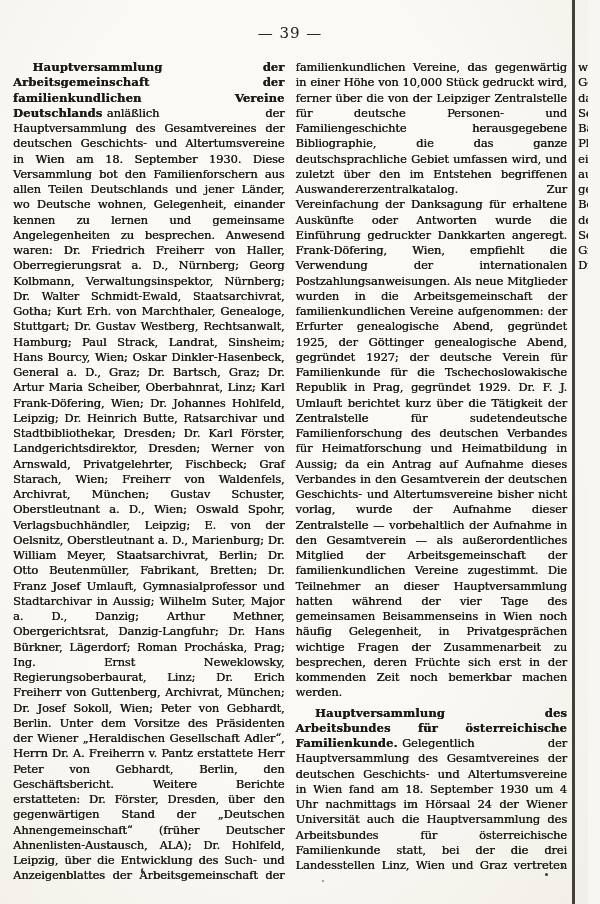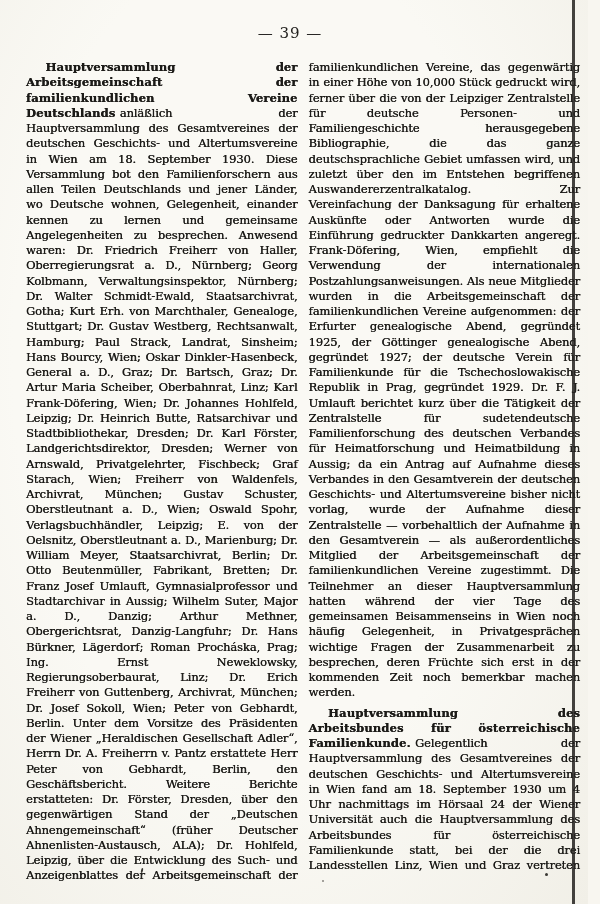--- a/index.html
+++ b/index.html
@@ -23,21 +23,21 @@
   .page-number {
     position: absolute;
     top: 24px; left: 13px; width: 554px;
     text-align: center;
     font-size: 15px;
     letter-spacing: 1px;
     color: #22211e;
   }
   .columns {
     position: absolute;
-    top: 60px; left: 26px;
+    top: 60px; left: 13px;
     width: 554px; height: 828px;
     column-count: 2;
     column-gap: 11px;
     column-fill: auto;
     text-align: justify;
     font-size: 11.5px;
     line-height: 15.25px;
     letter-spacing: -0.12px;
     word-spacing: 0.02em;
     hyphens: auto;

